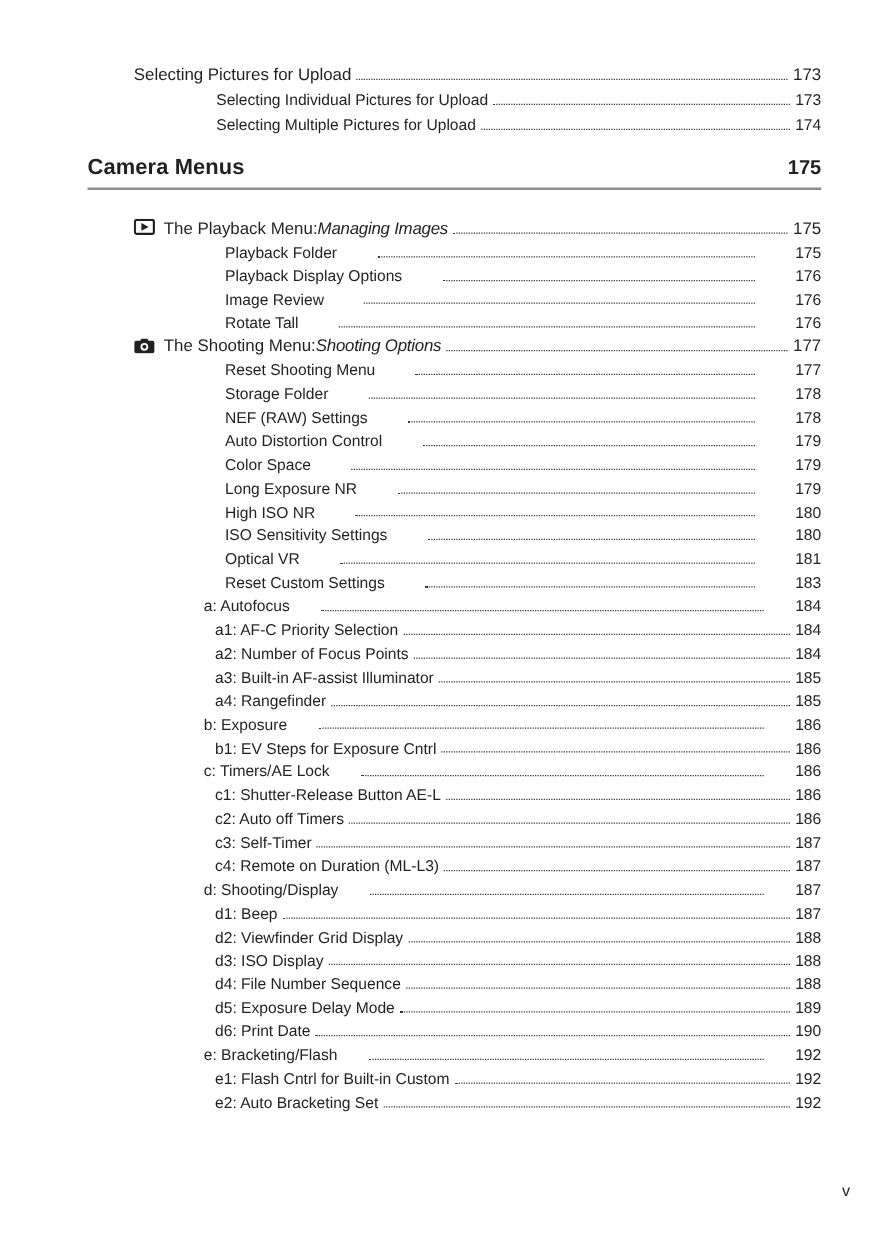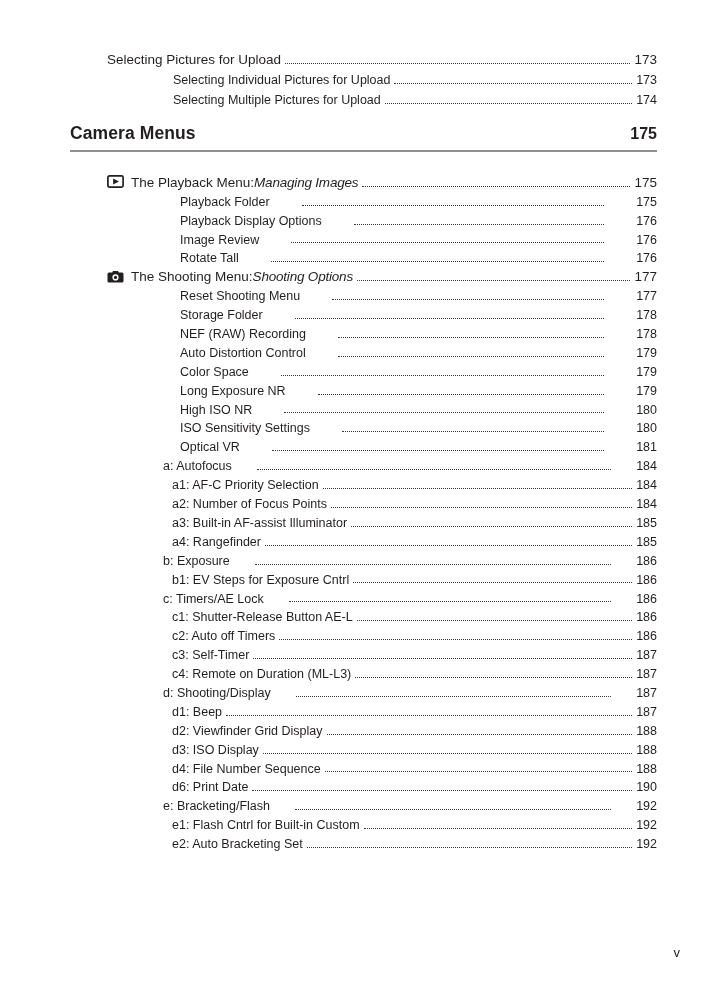--- a/index.html
+++ b/index.html
@@ -156,21 +156,21 @@
           <span class="row-label">Reset Shooting Menu</span>
           <span class="leader"></span>
           <span class="row-page">177</span>
         </div>
         <div class="toc-row lvl-sub">
           <span class="row-label">Storage Folder</span>
           <span class="leader"></span>
           <span class="row-page">178</span>
         </div>
         <div class="toc-row lvl-sub">
-          <span class="row-label">NEF (RAW) Recording</span>
+          <span class="row-label">NEF (RAW) Settings</span>
           <span class="leader"></span>
           <span class="row-page">178</span>
         </div>
         <div class="toc-row lvl-sub">
           <span class="row-label">Auto Distortion Control</span>
           <span class="leader"></span>
           <span class="row-page">179</span>
         </div>
         <div class="toc-row lvl-sub">
           <span class="row-label">Color Space</span>
@@ -190,20 +190,25 @@
         <div class="toc-row lvl-sub">
           <span class="row-label">ISO Sensitivity Settings</span>
           <span class="leader"></span>
           <span class="row-page">180</span>
         </div>
         <div class="toc-row lvl-sub">
           <span class="row-label">Optical VR</span>
           <span class="leader"></span>
           <span class="row-page">181</span>
         </div>
+        <div class="toc-row lvl-sub">
+          <span class="row-label">Reset Custom Settings</span>
+          <span class="leader"></span>
+          <span class="row-page">183</span>
+        </div>
         <div class="toc-row lvl-group">
           <span class="row-label">a: Autofocus</span>
           <span class="leader"></span>
           <span class="row-page">184</span>
         </div>
         <div class="toc-row lvl-num">
           <span class="row-label">a1: AF-C Priority Selection</span>
           <span class="leader"></span>
           <span class="row-page">184</span>
         </div>
@@ -274,20 +279,25 @@
         </div>
         <div class="toc-row lvl-num">
           <span class="row-label">d3: ISO Display</span>
           <span class="leader"></span>
           <span class="row-page">188</span>
         </div>
         <div class="toc-row lvl-num">
           <span class="row-label">d4: File Number Sequence</span>
           <span class="leader"></span>
           <span class="row-page">188</span>
+        </div>
+        <div class="toc-row lvl-num">
+          <span class="row-label">d5: Exposure Delay Mode</span>
+          <span class="leader"></span>
+          <span class="row-page">189</span>
         </div>
         <div class="toc-row lvl-num">
           <span class="row-label">d6: Print Date</span>
           <span class="leader"></span>
           <span class="row-page">190</span>
         </div>
         <div class="toc-row lvl-group">
           <span class="row-label">e: Bracketing/Flash</span>
           <span class="leader"></span>
           <span class="row-page">192</span>

